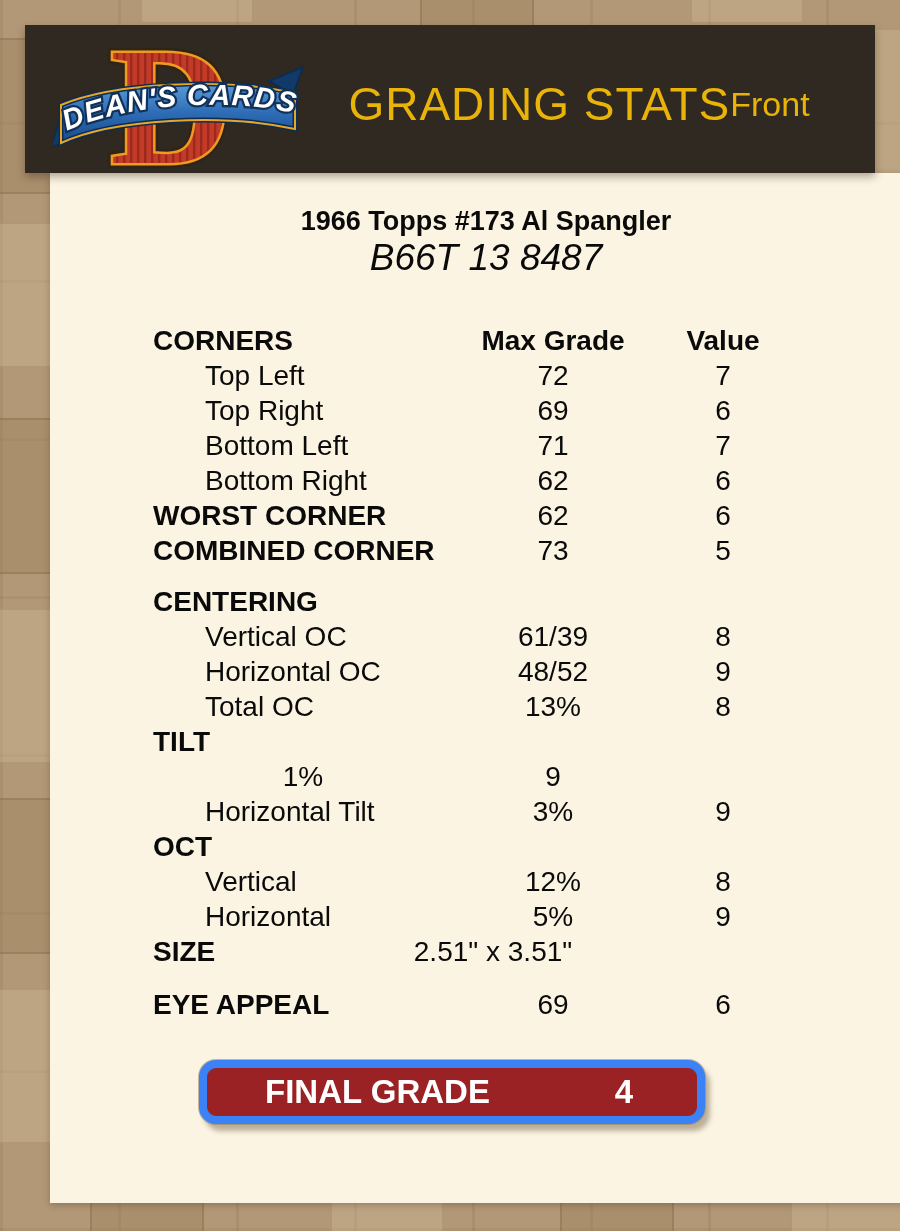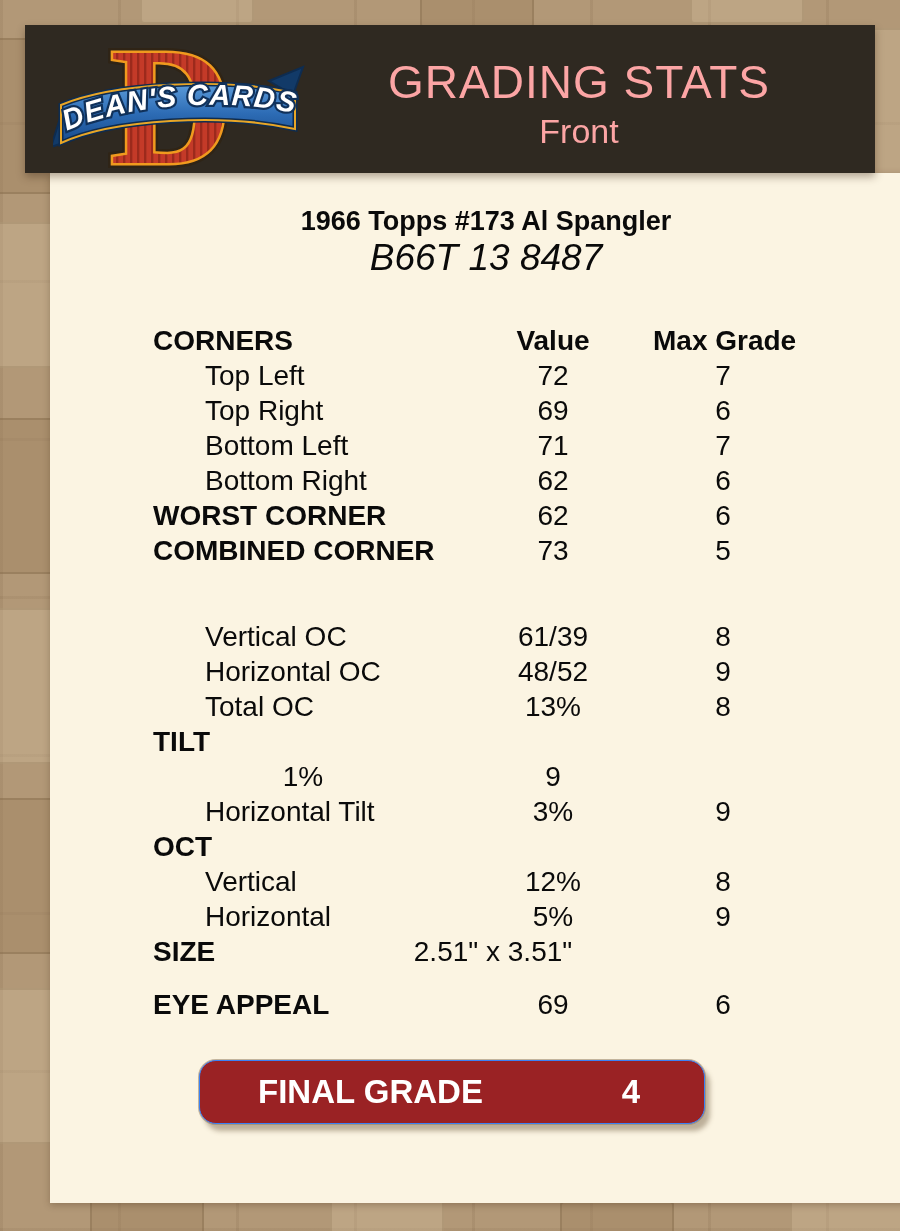--- a/index.html
+++ b/index.html
@@ -22,22 +22,22 @@
   }
   .bg-card.lt{background:rgba(214,194,162,.30);border-color:rgba(134,106,72,.22);}
   
   .header-bar{
     position:absolute;left:25px;top:25px;width:850px;height:148px;z-index:3;
     background:#2f2921;box-shadow:0 4px 8px rgba(60,40,20,.38);
   }
   .logo-wrap{position:absolute;left:28px;top:6px;width:252px;height:140px;}
   .header-text{
     position:absolute;left:280px;right:22px;top:0;bottom:0;
-    display:flex;flex-direction:column;align-items:center;justify-content:center;
-    padding-top:10px;color:#fca5a5;text-align:center;
+    display:flex;flex-direction:row;align-items:center;justify-content:center;
+    padding-top:10px;color:#eab308;text-align:center;
   }
   .header-title{font-size:46px;line-height:54px;font-weight:400;letter-spacing:1px;}
   .header-sub{font-size:34px;line-height:44px;font-weight:400;}
   
   .panel{
     position:absolute;left:50px;top:173px;width:872px;height:1030px;z-index:2;
     background:#fbf4e2;box-shadow:0 2px 7px rgba(60,40,20,.30);color:#0a0a0a;
   }
   .card-title{margin-top:30px;text-align:center;font-size:27px;line-height:36px;font-weight:700;}
   .card-serial{text-align:center;font-size:37px;line-height:38px;font-weight:400;font-style:italic;}
@@ -49,21 +49,21 @@
   }
   .grade-row .cell{white-space:nowrap;margin-top:11px;}
   .grade-row .value,.grade-row .max{text-align:center;}
   .r-header .cell{font-weight:700;}
   .r-section .label{font-weight:700;}
   .r-sub .label{padding-left:52px;}
   .val-wide{position:relative;left:-60px;}
   
   .final-btn{
     position:absolute;left:149px;top:887px;width:506px;height:64px;box-sizing:border-box;
-    background:#9a2224;border:1px solid #3b82f6;border-radius:17px;
+    background:#9a2224;border:8px solid #3b82f6;border-radius:17px;
     box-shadow:0 0 0 1px rgba(150,128,98,.55), 5px 7px 5px rgba(110,90,65,.45);
     display:flex;align-items:center;justify-content:space-between;
     padding:0 64px 0 58px;color:#ffffff;font-size:33px;font-weight:700;
     cursor:pointer;
   }
 </style>
 </head>
 <body>
 
 <div class="bg">
@@ -132,22 +132,22 @@
   </div>
 </div>
 
 <div class="panel">
   <div class="card-title">1966 Topps #173 Al Spangler</div>
   <div class="card-serial">B66T 13 8487</div>
 
   <div class="grades" id="grades">
       <div class="grade-row r-header">
     <div class="cell label">CORNERS</div>
+    <div class="cell max">Max Grade</div>
     <div class="cell value">Value</div>
-    <div class="cell max">Max Grade</div>
   </div>
       <div class="grade-row r-sub">
     <div class="cell label">Top Left</div>
     <div class="cell value">72</div>
     <div class="cell max">7</div>
   </div>
       <div class="grade-row r-sub">
     <div class="cell label">Top Right</div>
     <div class="cell value">69</div>
     <div class="cell max">6</div>
@@ -166,20 +166,21 @@
     <div class="cell label">WORST CORNER</div>
     <div class="cell value">62</div>
     <div class="cell max">6</div>
   </div>
       <div class="grade-row r-section">
     <div class="cell label">COMBINED CORNER</div>
     <div class="cell value">73</div>
     <div class="cell max">5</div>
   </div>
       <div class="grade-row r-section" style="margin-top: 16px;">
+    <div class="cell label">CENTERING</div>
     <div class="cell value"></div>
     <div class="cell max"></div>
   </div>
       <div class="grade-row r-sub">
     <div class="cell label">Vertical OC</div>
     <div class="cell value">61/39</div>
     <div class="cell max">8</div>
   </div>
       <div class="grade-row r-sub">
     <div class="cell label">Horizontal OC</div>

